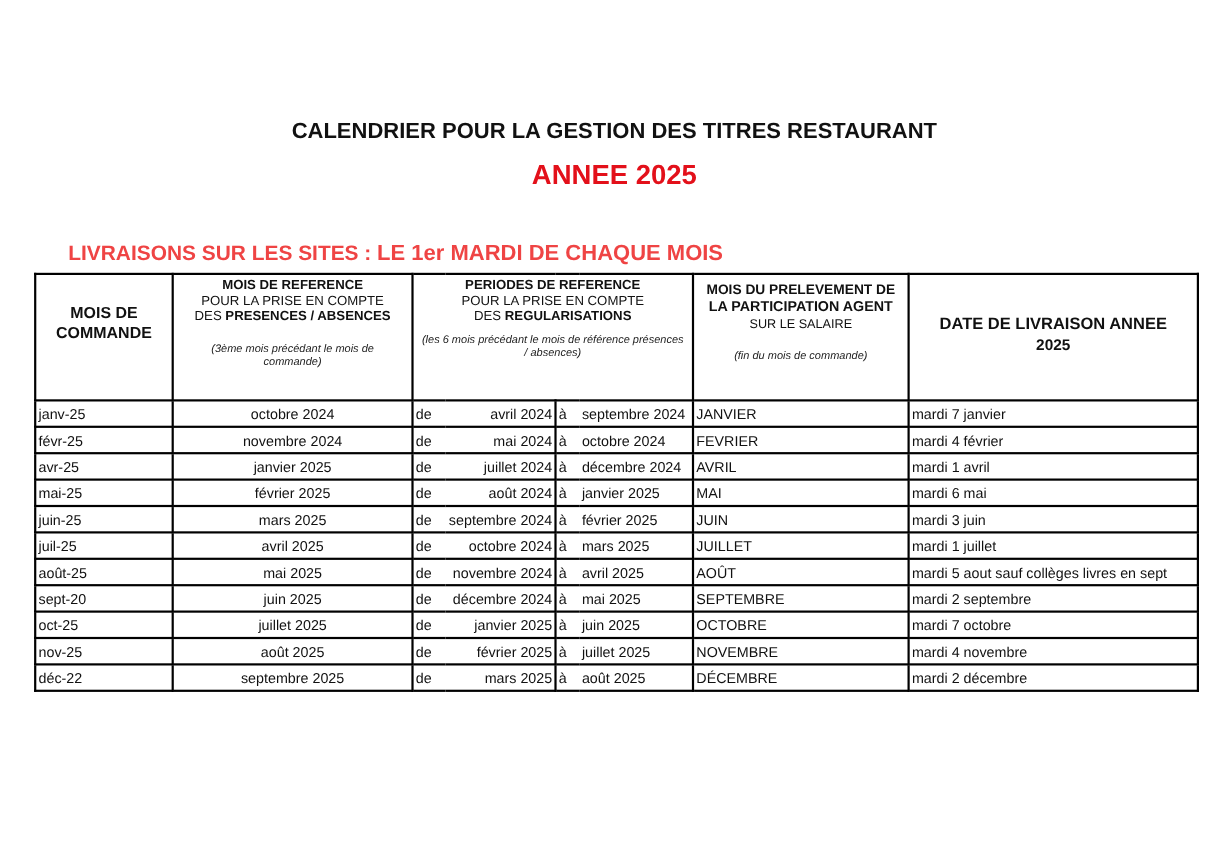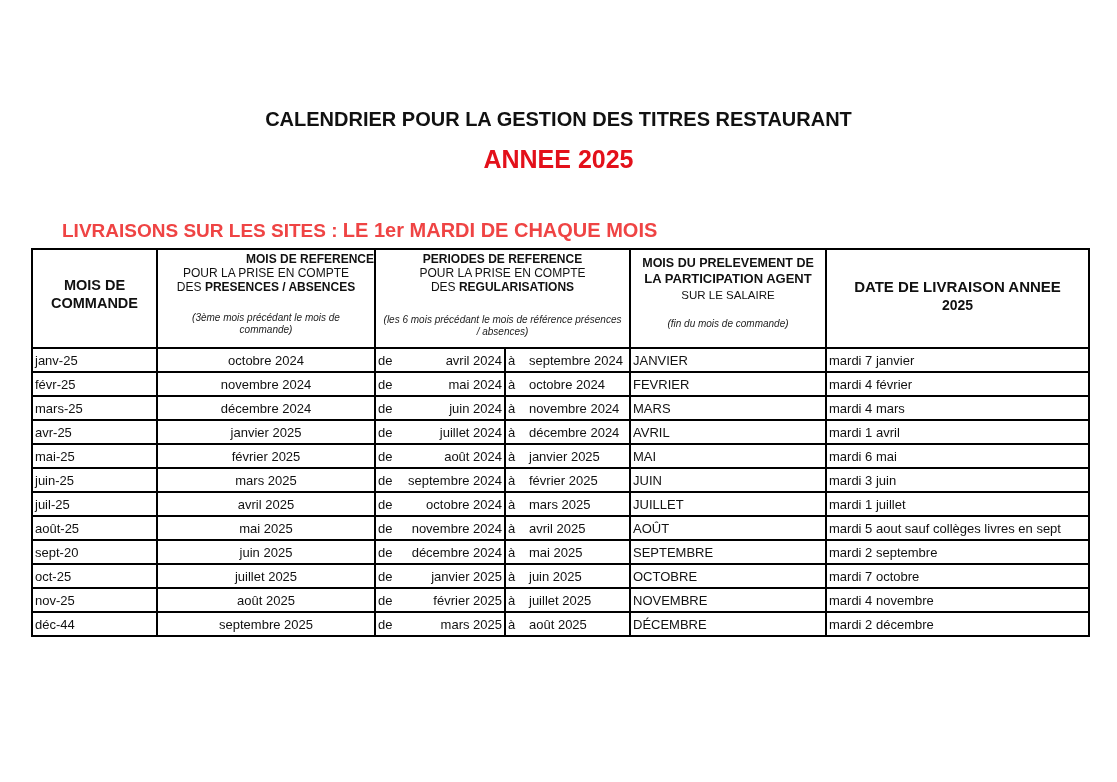--- a/index.html
+++ b/index.html
@@ -54,35 +54,35 @@
     <col style="width:218px">
     <col style="width:30px">
     <col style="width:100px">
     <col style="width:22px">
     <col style="width:103px">
     <col style="width:196px">
     <col style="width:263px">
   </colgroup>
   <thead>
     <tr>
-      <th style="vertical-align:middle; padding-bottom:10px;">
+      <th style="vertical-align:middle; padding-bottom:26px;">
         <div class="hbig">MOIS DE</div>
         <div class="hbig">COMMANDE</div>
       </th>
       <th style="padding-top:2px;">
-        <div class="hsm" style="font-weight:bold;text-align:right;">MOIS DE REFERENCE</div>
+        <div class="hsm" style="font-weight:bold;">MOIS DE REFERENCE</div>
         <div class="hsm">POUR LA PRISE EN COMPTE</div>
         <div class="hsm"><span>DES </span><b>PRESENCES / ABSENCES</b></div>
         <div class="hnote" style="margin-top:18px; white-space:normal; padding:0 18px;">(3ème mois précédant le mois de commande)</div>
       </th>
       <th colspan="4" style="padding-top:2px;">
         <div class="hsm" style="font-weight:bold;">PERIODES DE REFERENCE</div>
         <div class="hsm">POUR LA PRISE EN COMPTE</div>
         <div class="hsm"><span>DES </span><b>REGULARISATIONS</b></div>
-        <div class="hnote" style="margin-top:20px; white-space:normal; padding:0 6px;">(les 6 mois précédant le mois de référence présences / absences)</div>
+        <div class="hnote" style="margin-top:10px; white-space:normal; padding:0 6px;">(les 6 mois précédant le mois de référence présences / absences)</div>
       </th>
       <th style="padding-top:6px;">
         <div class="hsm" style="font-weight:bold; font-size:12.5px;">MOIS DU PRELEVEMENT DE</div>
         <div class="hsm" style="font-weight:bold; font-size:13px; margin-top:2px;">LA PARTICIPATION AGENT</div>
         <div class="hsm" style="font-weight:normal; font-size:11.5px; margin-top:2px;">SUR LE SALAIRE</div>
         <div class="hnote" style="margin-top:16px;">(fin du mois de commande)</div>
       </th>
       <th style="vertical-align:middle; padding-bottom:6px;">
         <div class="hbig" style="font-size:15px;">DATE DE LIVRAISON ANNEE</div>
         <div class="hbig" style="font-size:14px;">2025</div>
@@ -104,30 +104,20 @@
     <td>févr-25</td>
     <td class="c">novembre 2024</td>
     <td class="nb-r">de</td>
     <td class="r nb-l">mai 2024</td>
     <td class="nb-r">à</td>
     <td class="nb-l">octobre 2024</td>
     <td>FEVRIER</td>
     <td>mardi 4 février</td>
   </tr>
       <tr>
-    <td>mars-25</td>
-    <td class="c">décembre 2024</td>
-    <td class="nb-r">de</td>
-    <td class="r nb-l">juin 2024</td>
-    <td class="nb-r">à</td>
-    <td class="nb-l">novembre 2024</td>
-    <td>MARS</td>
-    <td>mardi 4 mars</td>
-  </tr>
-      <tr>
     <td>avr-25</td>
     <td class="c">janvier 2025</td>
     <td class="nb-r">de</td>
     <td class="r nb-l">juillet 2024</td>
     <td class="nb-r">à</td>
     <td class="nb-l">décembre 2024</td>
     <td>AVRIL</td>
     <td>mardi 1 avril</td>
   </tr>
       <tr>
@@ -194,21 +184,21 @@
     <td>nov-25</td>
     <td class="c">août 2025</td>
     <td class="nb-r">de</td>
     <td class="r nb-l">février 2025</td>
     <td class="nb-r">à</td>
     <td class="nb-l">juillet 2025</td>
     <td>NOVEMBRE</td>
     <td class="low">mardi 4 novembre</td>
   </tr>
       <tr>
-    <td>déc-44</td>
+    <td>déc-22</td>
     <td class="c">septembre 2025</td>
     <td class="nb-r">de</td>
     <td class="r nb-l">mars 2025</td>
     <td class="nb-r">à</td>
     <td class="nb-l">août 2025</td>
     <td>DÉCEMBRE</td>
     <td class="low">mardi 2 décembre</td>
   </tr>
     </tbody>
 </table>

